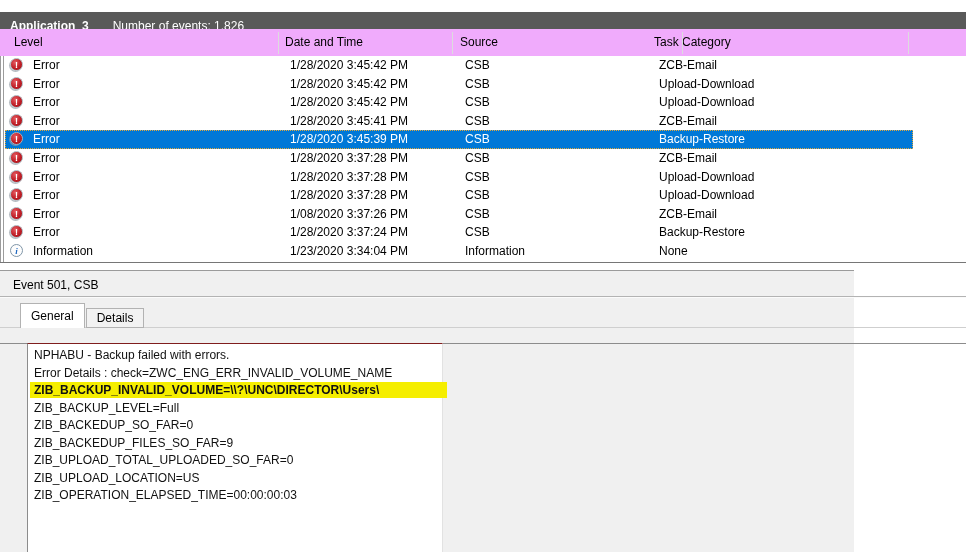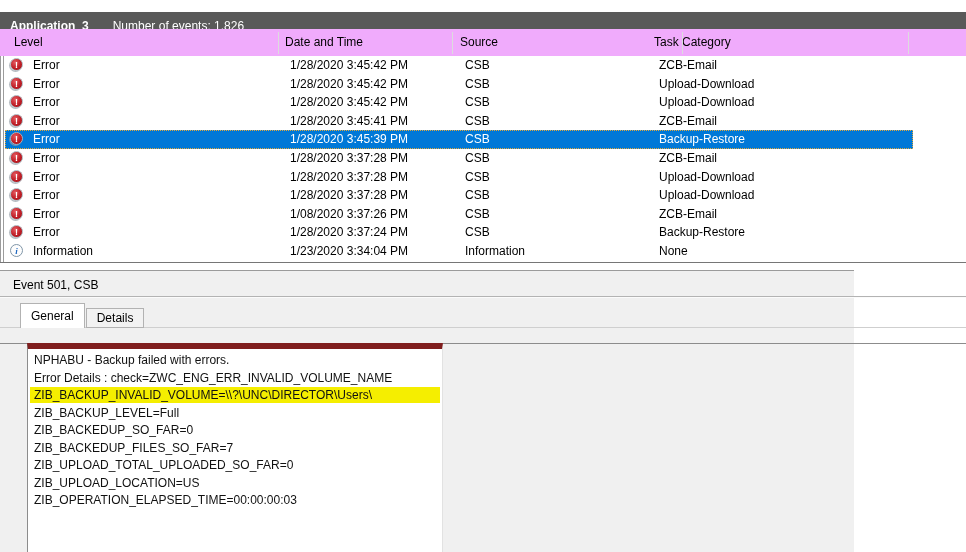--- a/index.html
+++ b/index.html
@@ -52,25 +52,25 @@
   .tab-strip-line{position:absolute;top:56px;left:0;width:966px;height:1px;background:#cfcfcf;z-index:1;}
   .tab-strip{position:absolute;top:32px;left:20px;height:25px;display:flex;align-items:flex-end;z-index:2;}
   .tab{
     height:20px;padding:0 10px;display:flex;align-items:center;justify-content:center;
     background:#f2f2f2;border:1px solid #b2b2b2;margin-right:1px;box-sizing:border-box;
   }
   .tab.active{height:25px;background:#ffffff;border-bottom:none;z-index:3;}
   .box-top-line{position:absolute;top:72px;left:0;width:966px;height:1px;background:#8c8c8c;}
   .detail-box{
     position:absolute;top:72px;left:27px;width:416px;bottom:0;background:#ffffff;
-    border-top:6px solid #7f1d1d;border-left:1px solid #8c8c8c;border-right:1px solid #e2e2e2;
+    border-top:1px solid #7f1d1d;border-left:1px solid #8c8c8c;border-right:1px solid #e2e2e2;
     box-sizing:border-box;padding:3px 0 0 6px;z-index:2;
   }
   .box-line{min-height:17.5px;line-height:17.5px;white-space:pre;color:#111;}
-  .hl{background:#f5ee00;display:inline-block;margin-left:-4px;padding:0 68px 0 4px;line-height:16px;}
+  .hl{background:#f5ee00;display:inline-block;margin-left:-4px;padding:0 68px 0 4px;line-height:16px;font-weight:bold;}
 </style>
 </head>
 <body>
 
 <div class="topbar">
   <span class="app-title">Application_3</span>
   <span class="events-count">Number of events: 1,826</span>
 </div>
 
 <div class="table-pane">
@@ -173,19 +173,19 @@
       <div class="tab">Details</div>
     </div>
   <div class="tab-strip-line"></div>
   <div class="box-top-line"></div>
   <div class="detail-box">
       <div class="box-line">NPHABU - Backup failed with errors.</div>
       <div class="box-line">Error Details : check=ZWC_ENG_ERR_INVALID_VOLUME_NAME</div>
       <div class="box-line"><span class="hl">ZIB_BACKUP_INVALID_VOLUME=\\?\UNC\DIRECTOR\Users\</span></div>
       <div class="box-line">ZIB_BACKUP_LEVEL=Full</div>
       <div class="box-line">ZIB_BACKEDUP_SO_FAR=0</div>
-      <div class="box-line">ZIB_BACKEDUP_FILES_SO_FAR=7</div>
+      <div class="box-line">ZIB_BACKEDUP_FILES_SO_FAR=9</div>
       <div class="box-line">ZIB_UPLOAD_TOTAL_UPLOADED_SO_FAR=0</div>
       <div class="box-line">ZIB_UPLOAD_LOCATION=US</div>
       <div class="box-line">ZIB_OPERATION_ELAPSED_TIME=00:00:00:03</div>
       <div class="box-line"></div>
     </div>
 </div>
 
 </body></html>

